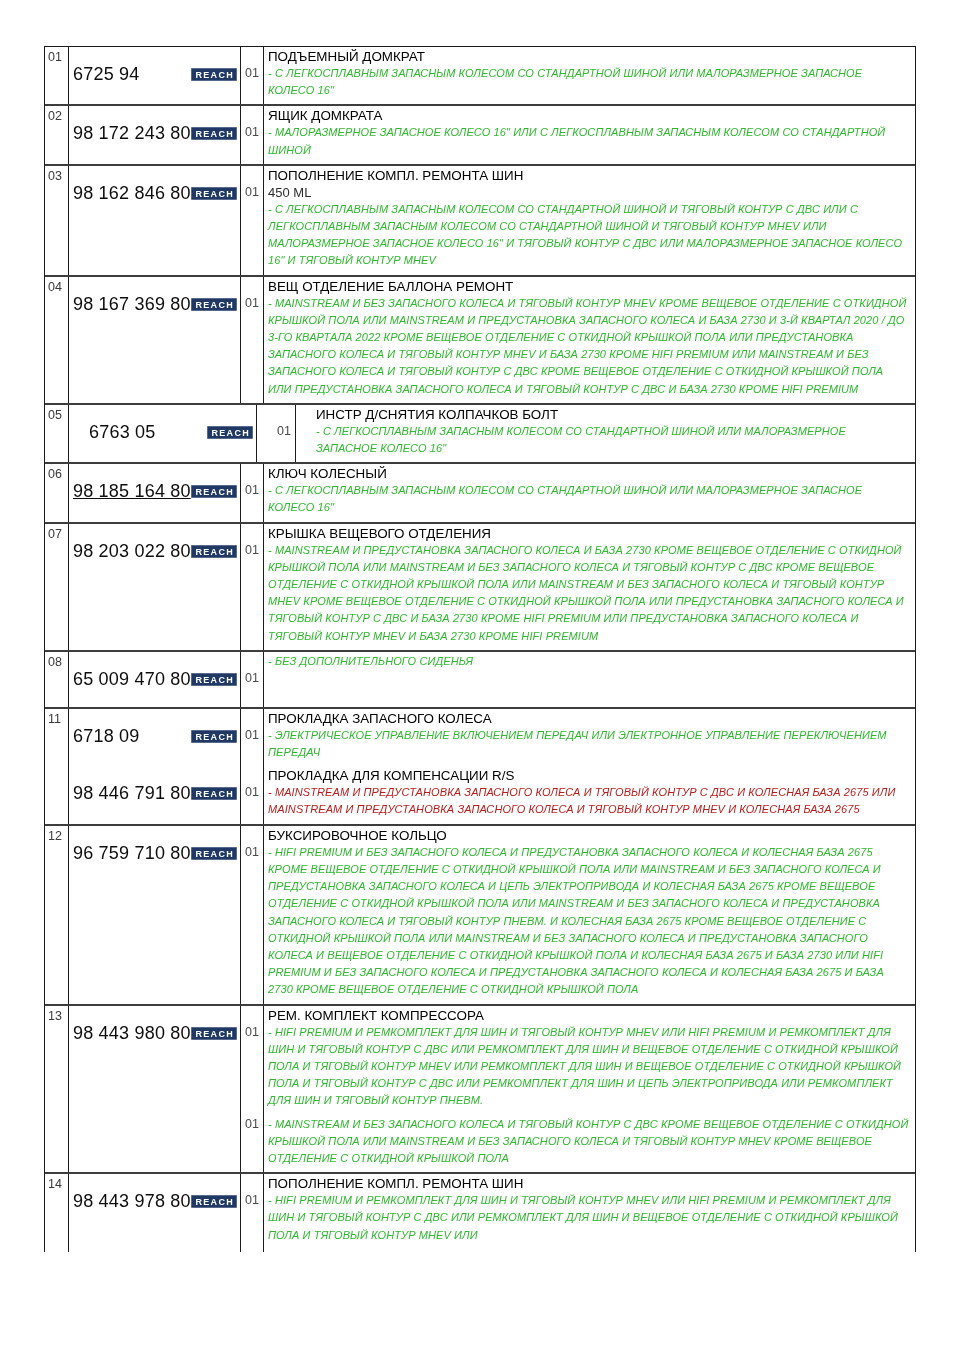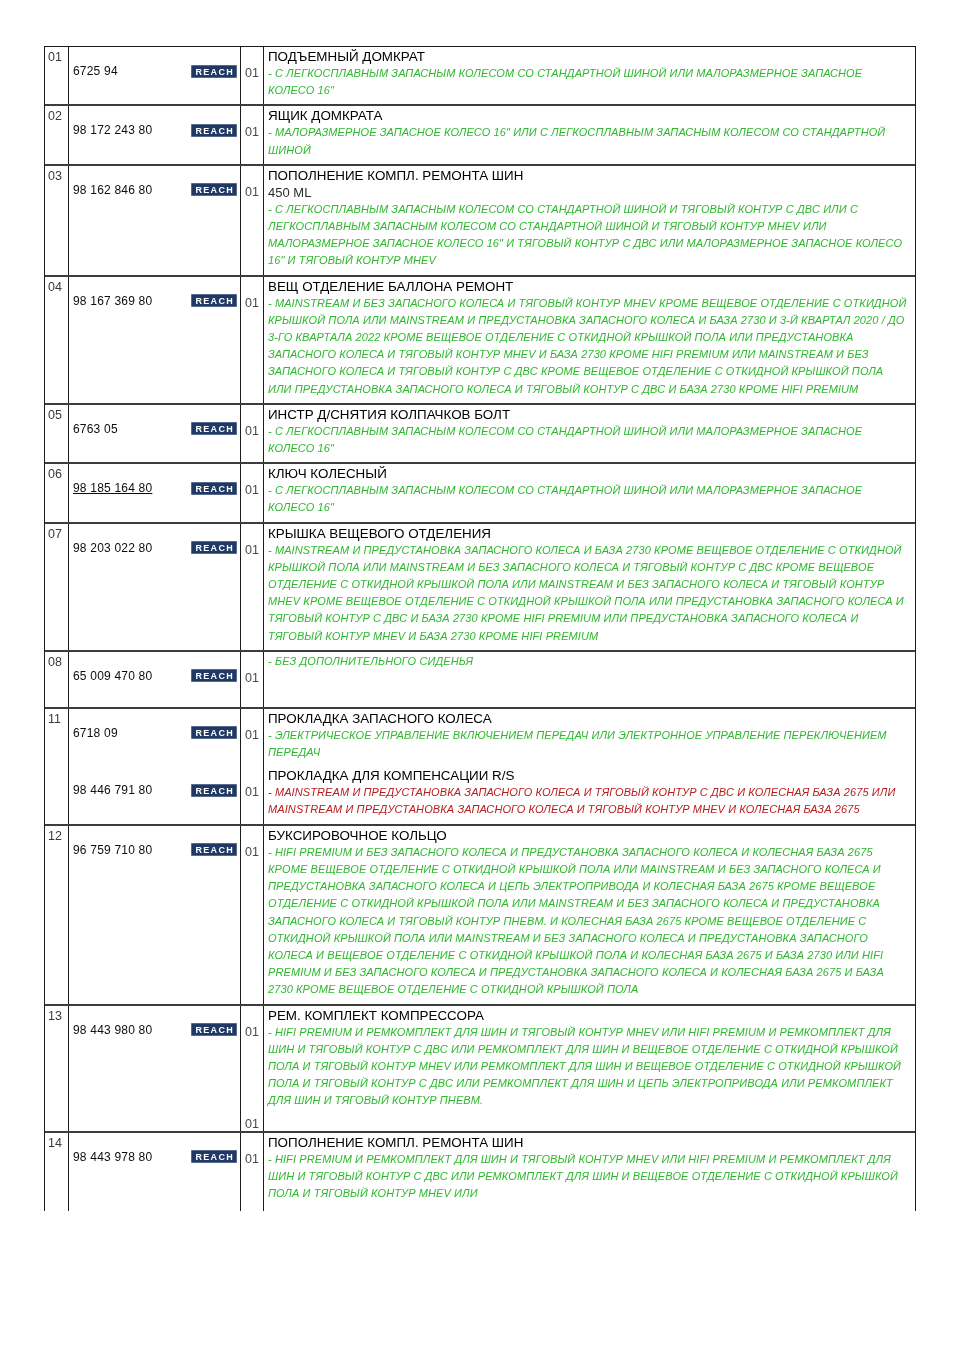--- a/index.html
+++ b/index.html
@@ -32,21 +32,21 @@
   .part-cell{
     border-right:1px solid #1c1c1c;
     position:relative;
   }
   .part-line{
     margin-top:17px;
     padding:0 3px 0 4px;
     display:flex;justify-content:space-between;align-items:center;
   }
   .part-number{
-    font-size:12px;color:#0d0d0d;letter-spacing:.2px;white-space:nowrap;
+    font-size:18px;color:#0d0d0d;letter-spacing:.2px;white-space:nowrap;
   }
   .reach-badge{
     display:inline-block;
     font-size:9px;font-weight:bold;letter-spacing:1.3px;
     padding:2px 3px 1px 4px;
     border-radius:1px;
     line-height:10px;
     box-shadow:0 0 0 1px rgba(255,255,255,.25) inset;
   }
   .qty-cell{
@@ -63,21 +63,21 @@
   .part-note{
     font-size:13px;color:#2e2e2e;line-height:17px;
   }
   .part-desc{
     font-size:11px;font-style:italic;line-height:17.2px;
     letter-spacing:.1px;
   }
   
   .row-01 .entry{min-height:57px;}
   .row-02 .entry{min-height:55px;}
-  .row-05 .entry{min-height:56px;}
+  .row-05 .entry{min-height:56px;gap:16px;}
   .row-06 .entry{min-height:50px;}
   .row-08 .entry{min-height:55px;}
   .row-11 .entry-0{min-height:54px;}
   .row-14 .entry{min-height:78px;}
 </style>
 </head>
 <body>
 
 <div class="page">
   <div class="parts-table">
@@ -315,20 +315,23 @@
             <div class="part-title">РЕМ. КОМПЛЕКТ КОМПРЕССОРА</div>
             <div class="part-desc" style="color: rgb(46, 184, 46);">- HIFI PREMIUM И РЕМКОМПЛЕКТ ДЛЯ ШИН И ТЯГОВЫЙ КОНТУР MHEV ИЛИ HIFI PREMIUM И РЕМКОМПЛЕКТ ДЛЯ ШИН И ТЯГОВЫЙ КОНТУР С ДВС ИЛИ РЕМКОМПЛЕКТ ДЛЯ ШИН И ВЕЩЕВОЕ ОТДЕЛЕНИЕ С ОТКИДНОЙ КРЫШКОЙ ПОЛА И ТЯГОВЫЙ КОНТУР MHEV ИЛИ РЕМКОМПЛЕКТ ДЛЯ ШИН И ВЕЩЕВОЕ ОТДЕЛЕНИЕ С ОТКИДНОЙ КРЫШКОЙ ПОЛА И ТЯГОВЫЙ КОНТУР С ДВС ИЛИ РЕМКОМПЛЕКТ ДЛЯ ШИН И ЦЕПЬ ЭЛЕКТРОПРИВОДА ИЛИ РЕМКОМПЛЕКТ ДЛЯ ШИН И ТЯГОВЫЙ КОНТУР ПНЕВМ.</div>
           </div>
         </div>
         <div class="entry entry-1">
           <div class="cell num-cell"></div>
           <div class="cell part-cell"></div>
           <div class="cell qty-cell align-top">
             <div>01</div>
           </div>
+          <div class="cell desc-cell">
+            <div class="part-desc" style="color: rgb(46, 184, 46);">- MAINSTREAM И БЕЗ ЗАПАСНОГО КОЛЕСА И ТЯГОВЫЙ КОНТУР С ДВС КРОМЕ ВЕЩЕВОЕ ОТДЕЛЕНИЕ С ОТКИДНОЙ КРЫШКОЙ ПОЛА ИЛИ MAINSTREAM И БЕЗ ЗАПАСНОГО КОЛЕСА И ТЯГОВЫЙ КОНТУР MHEV КРОМЕ ВЕЩЕВОЕ ОТДЕЛЕНИЕ С ОТКИДНОЙ КРЫШКОЙ ПОЛА</div>
+          </div>
         </div>
       </div>
       <div class="row row-14">
         <div class="entry entry-0">
           <div class="cell num-cell">
             <div>14</div>
           </div>
           <div class="cell part-cell">
             <div class="part-line">
               <div class="part-number" style="display: inline;">98 443 978 80</div>

